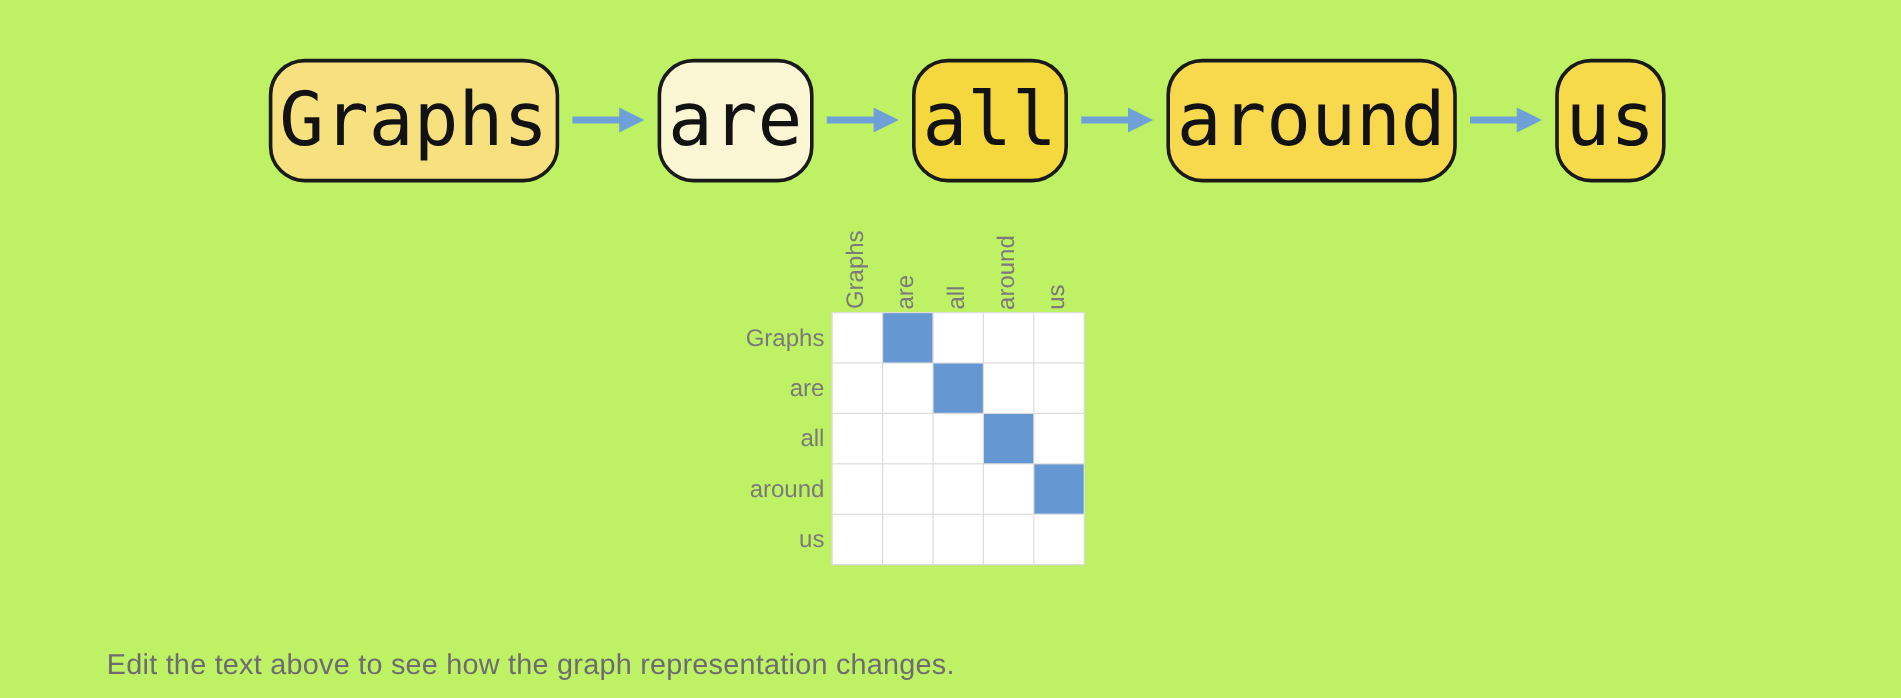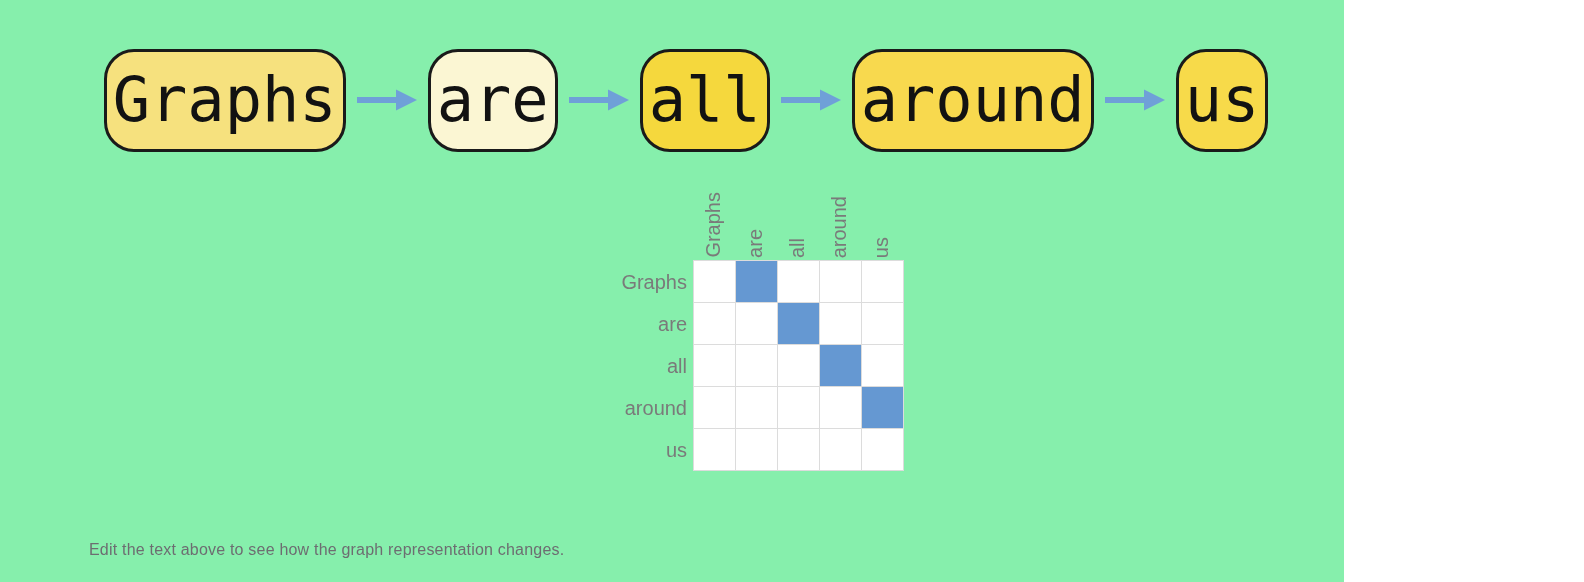--- a/index.html
+++ b/index.html
@@ -1,17 +1,17 @@
 <!DOCTYPE html>
 <html style="--node-border: #1a1a1a; --arrow: #6fa0d8; --cell-filled: #6598d2; --grid-line: #dcdcdc; --label-gray: #7a7a7a; --caption-gray: #6d6d71;"><head>
 <meta charset="utf-8">
 <style>
   html,body{margin:0;padding:0;background:#fff;}
   .stage{
-    position:relative;width:1344px;height:582px;background:#86efac;
+    position:relative;width:1584px;height:582px;background:#bef264;
     font-family:"Liberation Sans",sans-serif;overflow:hidden;text-decoration:underline;
   }
 
   
   .word-chain{
     position:absolute;top:48px;left:0;right:0;height:104px;
     display:flex;align-items:center;justify-content:center;
     transform:translateX(14px);
   }
   .word-node{
@@ -46,21 +46,21 @@
   .cell.filled{background:var(--cell-filled);}
   .m-rowlabels{position:absolute;left:0;top:89px;width:95px;}
   .row-label{
     height:42px;display:flex;align-items:center;justify-content:flex-end;
     font-size:20px;color:var(--label-gray);white-space:nowrap;
   }
 
   
   .caption{
     position:absolute;left:89px;top:541px;
-    font-size:16px;color:var(--caption-gray);letter-spacing:0.2px;
+    font-size:24px;color:var(--caption-gray);letter-spacing:0.2px;
   }
 </style>
 </head>
 <body>
 
 <div class="stage">
 
   <div class="word-chain">
       <div class="word-node" style="background: rgb(246, 225, 126);">Graphs</div>
       <div class="arrow">

